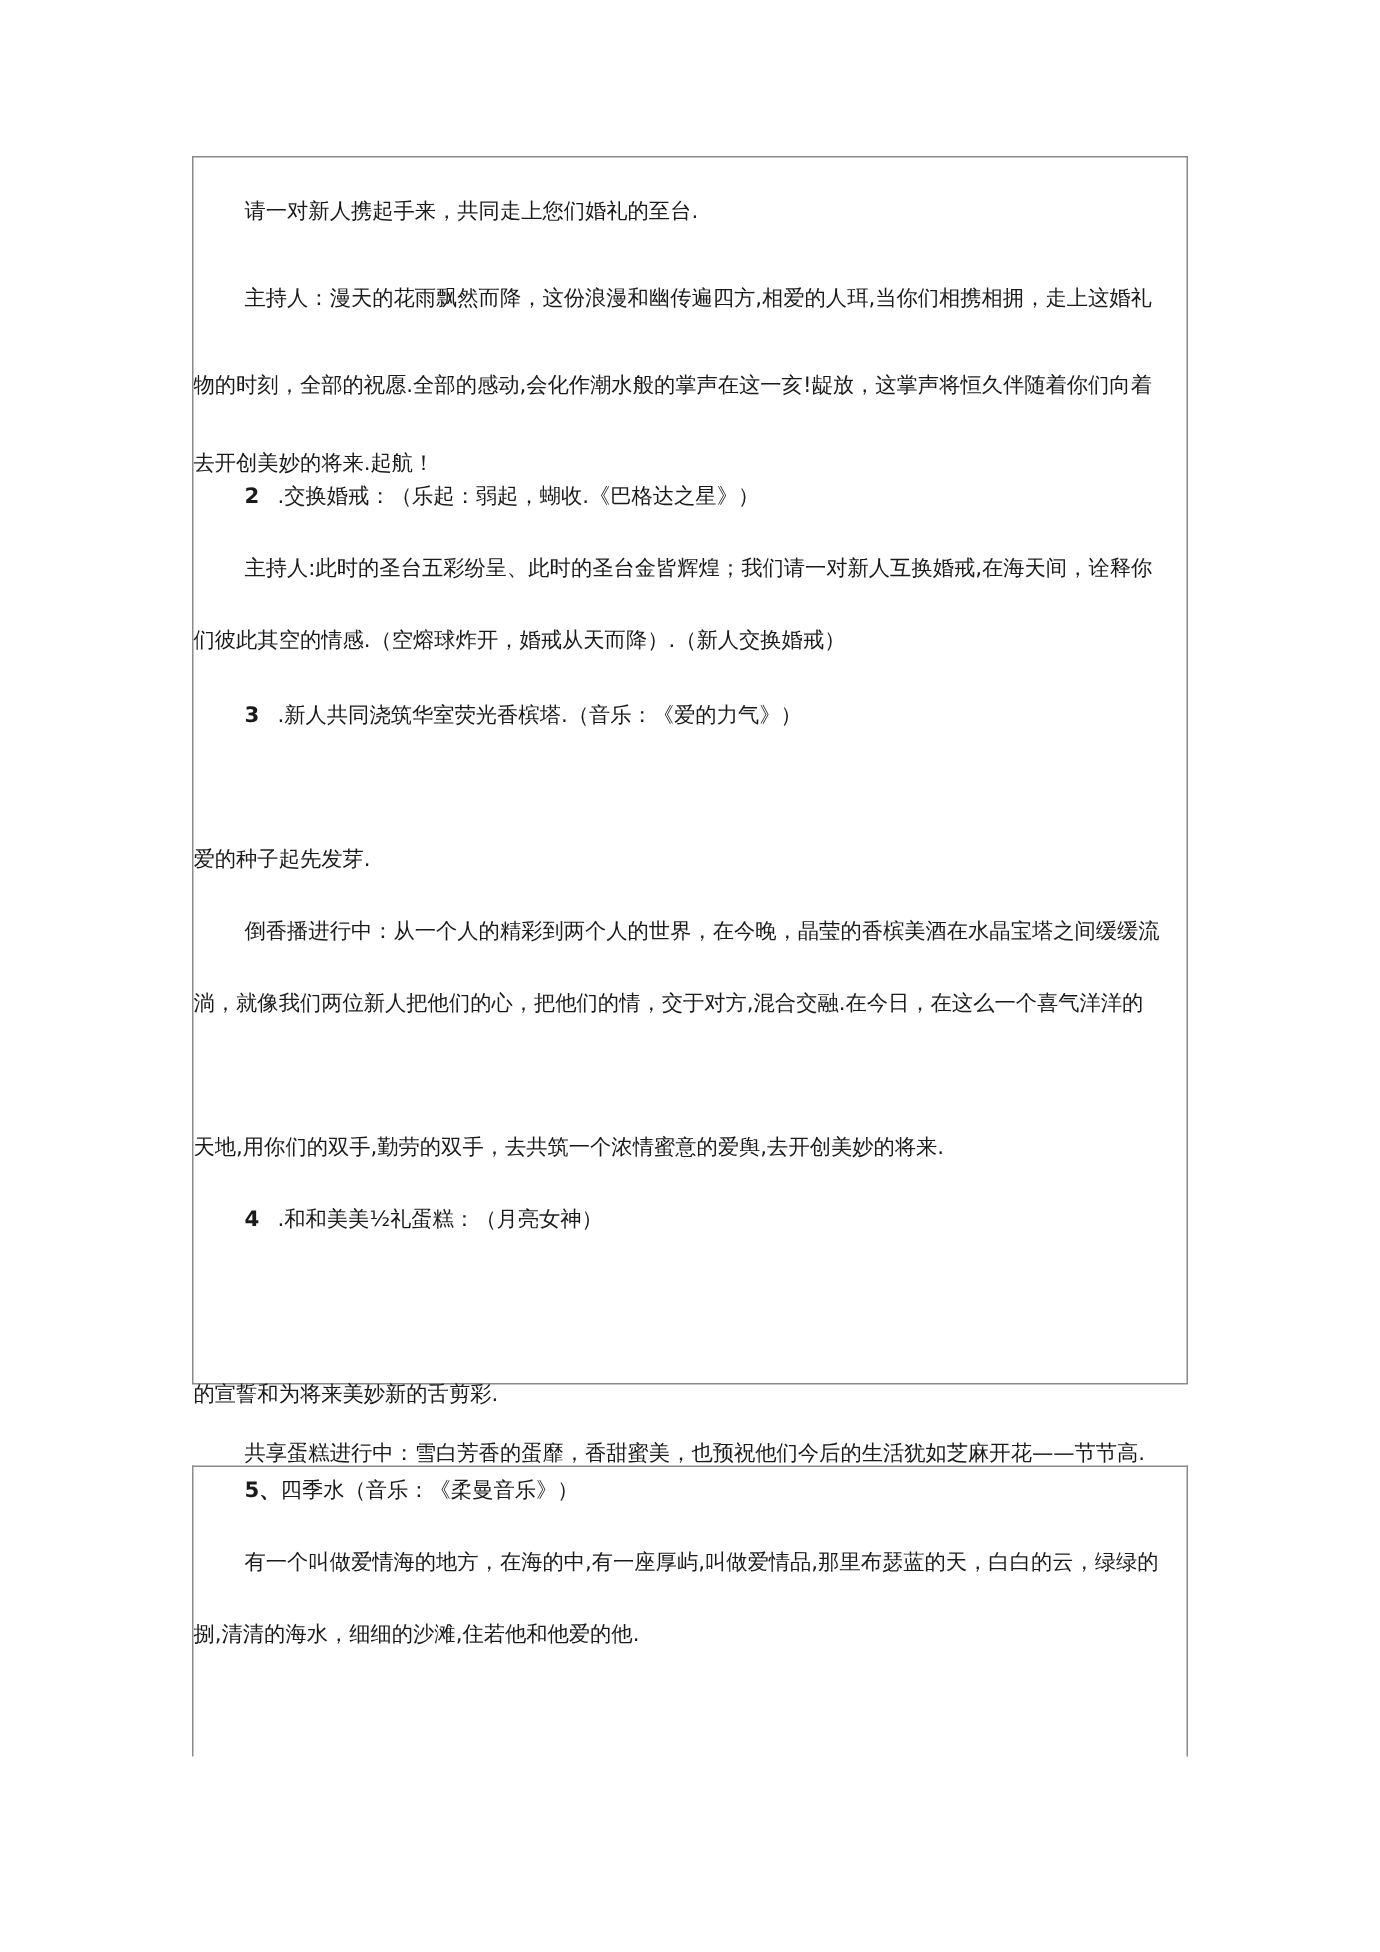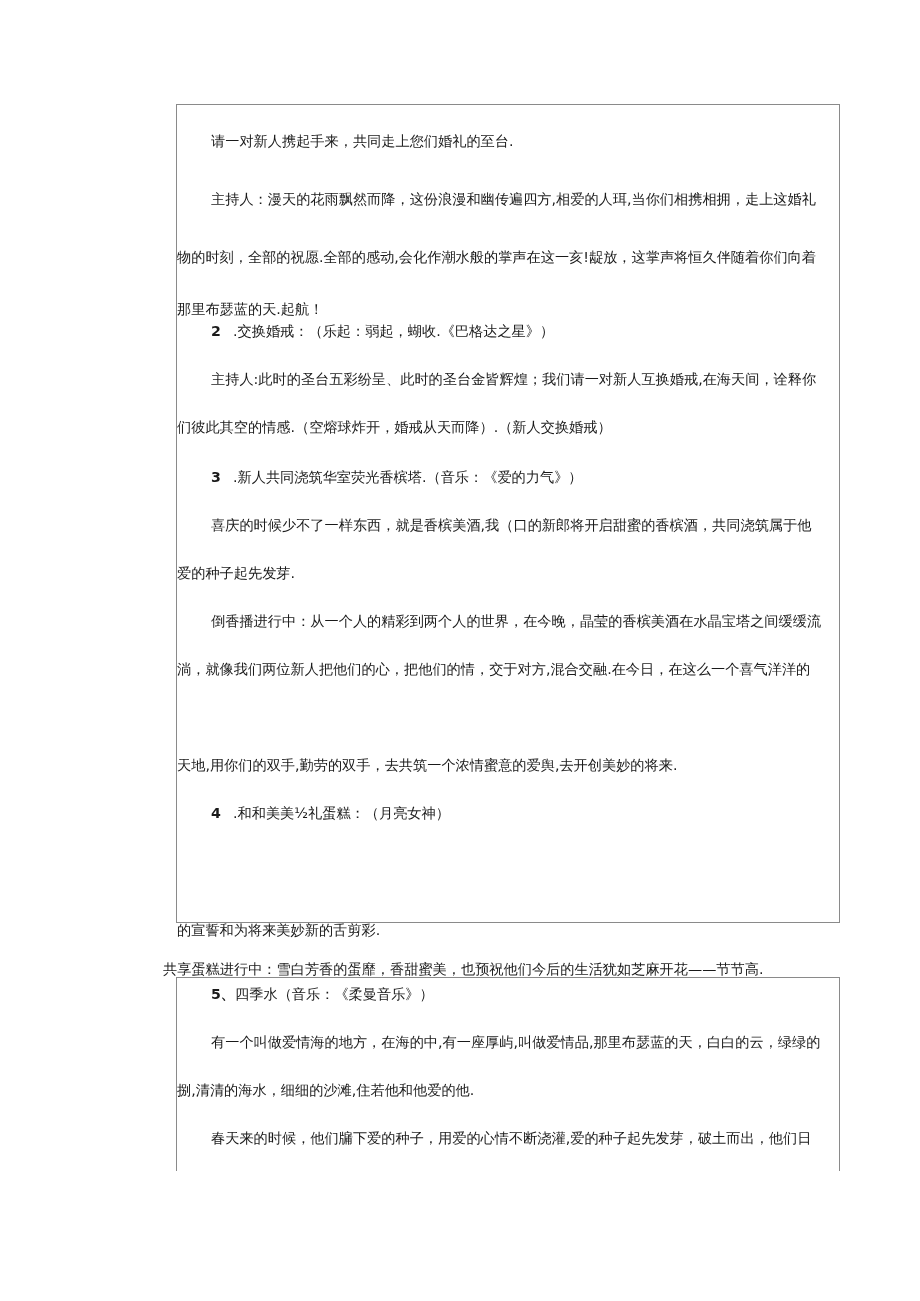--- a/index.html
+++ b/index.html
@@ -1,61 +1,59 @@
 <!DOCTYPE html>
 <html><head>
 <meta charset="utf-8">
 <style>
   html, body { margin: 0; padding: 0; background: #ffffff; }
   body { width: 920px; height: 1301px; position: relative; overflow: hidden;
          font-family: "DejaVu Sans", "Liberation Sans", sans-serif; color: #1a1a1a; }
   .box { position: absolute; left: 128px; width: 664px; box-sizing: border-box;
-         border: 1px solid #8a8a8a; margin-left: 48px; }
+         border: 1px solid #8a8a8a; }
   #box1 { top: 104px; height: 819px; }
   #box2 { top: 977px; height: 194px; border-bottom: none; }
   .line { position: absolute; left: 0; white-space: nowrap; font-size: 14.2px;
           line-height: 20px; letter-spacing: 0px; }
   .indent { left: 34px; }
   .flush { left: 0px; }
   .num { font-weight: bold; display: inline-block; width: 22px; }
   .outer { position: absolute; left: 163px; top: 959px; white-space: nowrap;
            font-size: 14.2px; line-height: 20px; }
 </style>
 </head>
 <body>
 
 <div id="box1" class="box">
   <div class="line indent" style="top:26px">请一对新人携起手来，共同走上您们婚礼的至台.</div>
   <div class="line indent" style="top:84px">主持人：漫天的花雨飘然而降，这份浪漫和幽传遍四方,相爱的人珥,当你们相携相拥，走上这婚礼</div>
   <div class="line flush" style="top:142px">物的时刻，全部的祝愿.全部的感动,会化作潮水般的掌声在这一亥!龊放，这掌声将恒久伴随着你们向着</div>
-  <div class="line flush" style="top:194px">那里布瑟蓝的天.起航！</div>
+  <div class="line flush" style="top:194px">去开创美妙的将来.起航！</div>
 
   <div class="line indent" style="top:216px; top:216px;">
     <span class="num">2</span><span>.交换婚戒：（乐起：弱起，蝴收.《巴格达之星》）</span>
   </div>
   <div class="line indent" style="top:264px">主持人:此时的圣台五彩纷呈、此时的圣台金皆辉煌；我们请一对新人互换婚戒,在海天间，诠释你</div>
   <div class="line flush" style="top:312px">们彼此其空的情感.（空熔球炸开，婚戒从天而降）.（新人交换婚戒）</div>
 
   <div class="line indent" style="top:362px">
     <span class="num">3</span><span>.新人共同浇筑华室荧光香槟塔.（音乐：《爱的力气》）</span>
   </div>
-  <div class="line indent" style="top:410px">喜庆的时候少不了一样东西，就是香槟美酒,我（口的新郎将开启甜蜜的香槟酒，共同浇筑属于他</div>
   <div class="line flush" style="top:458px">爱的种子起先发芽.</div>
   <div class="line indent" style="top:506px">倒香播进行中：从一个人的精彩到两个人的世界，在今晚，晶莹的香槟美酒在水晶宝塔之间缓缓流</div>
   <div class="line flush" style="top:554px">淌，就像我们两位新人把他们的心，把他们的情，交于对方,混合交融.在今日，在这么一个喜气洋洋的</div>
   <div class="line flush" style="top:650px">天地,用你们的双手,勤劳的双手，去共筑一个浓情蜜意的爱舆,去开创美妙的将来.</div>
 
   <div class="line indent" style="top:698px">
     <span class="num">4</span><span>.和和美美½礼蛋糕：（月亮女神）</span>
   </div>
   <div class="line flush" style="top:815px">的宣誓和为将来美妙新的舌剪彩.</div>
 </div>
 
 <div class="outer">共享蛋糕进行中：雪白芳香的蛋靡，香甜蜜美，也预祝他们今后的生活犹如芝麻开花——节节高.</div>
 
 <div id="box2" class="box">
   <div class="line indent" style="top:6px">
     <span style="font-weight:bold">5、</span><span>四季水（音乐：《柔曼音乐》）</span>
   </div>
   <div class="line indent" style="top:54px">有一个叫做爱情海的地方，在海的中,有一座厚屿,叫做爱情品,那里布瑟蓝的天，白白的云，绿绿的</div>
   <div class="line flush" style="top:102px">捌,清清的海水，细细的沙滩,住若他和他爱的他.</div>
-  <div class="line indent" style="top:150px">春天来的时候，他们牖下爱的种子，用爱的心情不断浇灌,爱的种子起先发芽，破土而出，他们日</div>
 </div>
 
 </body></html>

